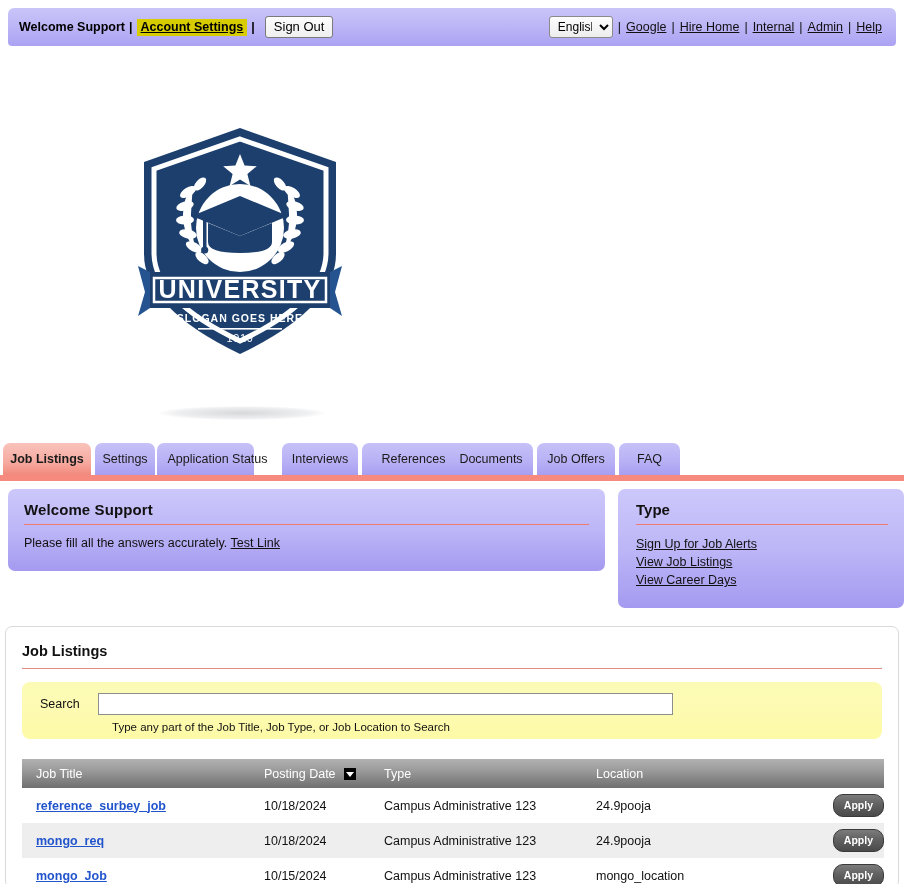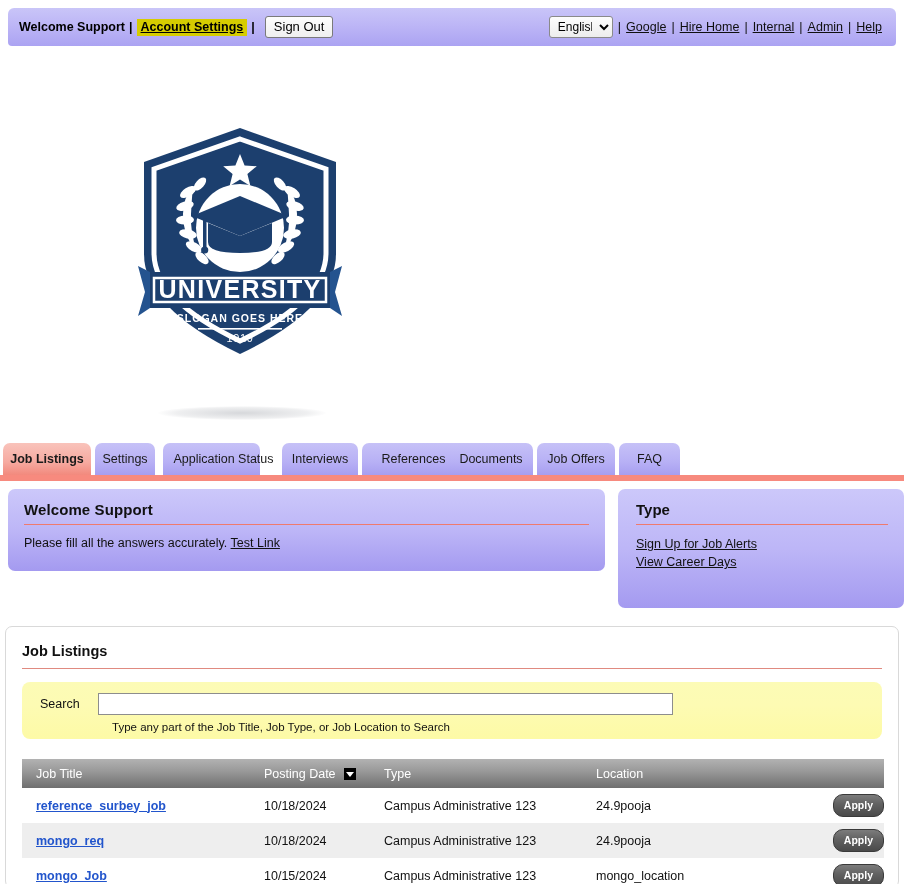--- a/index.html
+++ b/index.html
@@ -229,21 +229,21 @@
 
         <text x="104" y="216" text-anchor="middle" font-family="Liberation Sans, sans-serif" font-size="11" fill="#ffffff" letter-spacing=".6">1919</text>
       </svg>
     </div>
     <div class="logo-shadow"></div>
   </div>
 
   <div class="tabbar">
     <div class="tab active" style="left:3px;  width:88px;">Job Listings</div>
     <div class="tab" style="left:95px; width:60px;">Settings</div>
-    <div class="tab" style="left:163px;width:97px;padding-left:36px;">Application Status</div>
+    <div class="tab" style="left:157px;width:97px;padding-left:36px;">Application Status</div>
     <div class="tab" style="left:282px;width:76px;">Interviews</div>
     <div class="tab" style="left:362px;width:103px;">References</div>
     <div class="tab" style="left:449px;width:84px;">Documents</div>
     <div class="tab" style="left:537px;width:78px;">Job Offers</div>
     <div class="tab" style="left:619px;width:61px;">FAQ</div>
   </div>
   <div class="tabrule"></div>
 
   <div class="welcome-panel">
     <div class="welcome-title">Welcome Support</div>
@@ -252,20 +252,21 @@
       <span>Please fill all the answers accurately.</span>
       <a href="#">Test Link</a>
     </div>
   </div>
 
   <div class="menu-panel">
     <div class="menu-title">Type</div>
     <div class="panel-rule"></div>
     <div class="menu-links">
       <a href="#">Sign Up for Job Alerts</a>
+      <a href="#">View Job Listings</a>
       <a href="#">View Career Days</a>
     </div>
   </div>
 
   <div class="card">
     <div class="card-title">Job Listings</div>
     <div class="card-rule"></div>
 
     <div class="search-box">
       <div class="search-row">

